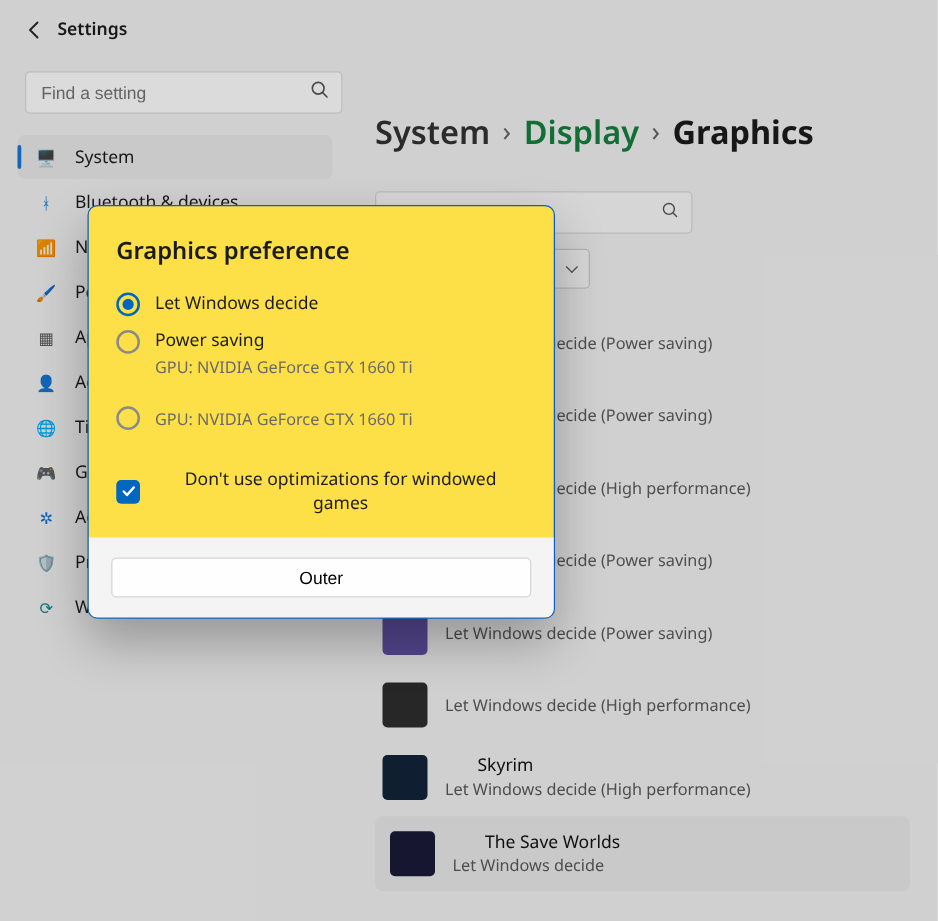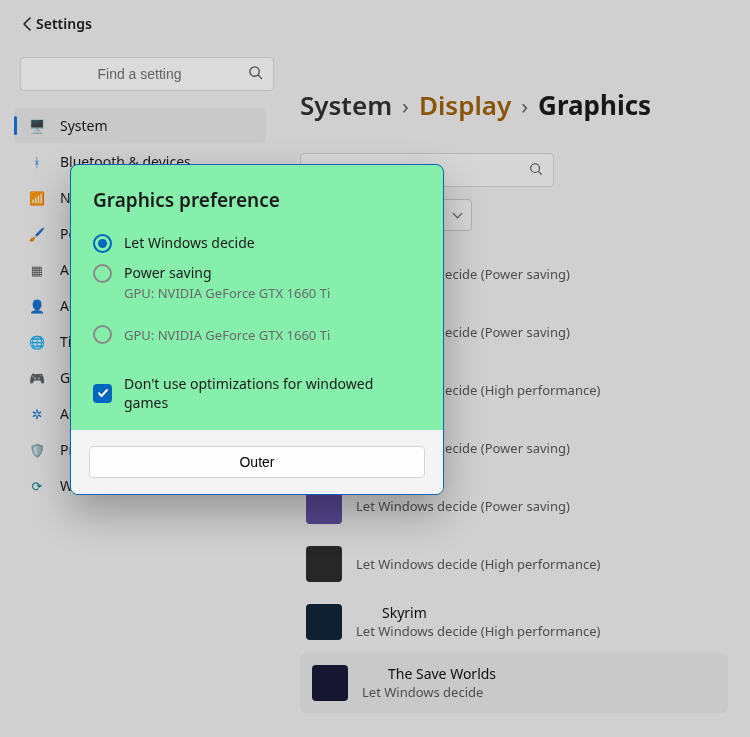--- a/index.html
+++ b/index.html
@@ -5,30 +5,30 @@
   * { box-sizing: border-box; }
   html, body { margin:0; padding:0; height:100%; }
   body {
     width:750px; height:737px;
     font-family: "Segoe UI", system-ui, sans-serif;
     font-size:14px; color:#1b1b1b;
     background:#f3f3f3;
     position:relative; overflow:hidden;
   }
   .app { width:100%; height:100%; display:flex; flex-direction:column; }
-  .titlebar { display:flex; align-items:center; gap:0; padding:14px 20px 10px; }
+  .titlebar { display:flex; align-items:center; gap:10px; padding:14px 20px 10px; }
   .back-icon { width:16px; height:16px; display:flex; align-items:center; justify-content:center; color:#2b2b2b; }
   .title { font-size:14px; font-weight:600; }
   .body { flex:1; display:flex; overflow:hidden; }
   .sidebar { width:290px; padding:8px 0 0 14px; display:flex; flex-direction:column; }
   .find {
     display:flex; align-items:center; background:#fff; border:1px solid #dcdcdc;
     border-radius:4px; padding:0 10px; height:34px; margin:6px 16px 16px 6px;
   }
-  .find input { flex:1; border:none; outline:none; background:transparent; font-size:14px; color:#0f172a;text-align:center; }
+  .find input { flex:1; border:none; outline:none; background:transparent; font-size:14px; color:#0f172a; }
   .find .search-ic { color:#555; }
   .nav { width:260px; margin-left:0; }
   .nav-item {
     display:flex; align-items:center; gap:14px; padding:8px 10px 8px 14px;
     border-radius:6px; margin:1px 8px 1px 0; font-size:14px; color:#1b1b1b;
     position:relative;
   }
   .nav-item.selected { background:#eaeaea; }
   .nav-item.selected::before { content:""; position:absolute; left:0; top:8px; bottom:8px; width:3px; background:#1676d5; border-radius:3px; }
   .nav-ic { width:18px; height:18px; border-radius:3px; display:flex; align-items:center; justify-content:center; font-size:13px; }
@@ -56,36 +56,36 @@
   .app-row.wide { flex-direction:column; align-items:stretch; background:rgba(0,0,0,0.03); padding:12px; }
   .app-row.wide .top { display:flex; gap:14px; align-items:center; }
   .wide .thumb { width:36px; height:36px; }
 
   
   .dim { position:absolute; inset:0; background:rgba(0,0,0,0.14); }
 
   
   .dialog {
     position:absolute; left:70px; top:164px; width:374px;
-    background:#86efac; border:1px solid #0a5fbf; border-radius:8px;
+    background:#fde047; border:1px solid #0a5fbf; border-radius:8px;
     box-shadow:0 18px 40px rgba(0,0,0,0.28);
     display:flex; flex-direction:column; overflow:hidden;
   }
   .dialog .content { padding:22px 22px 18px 22px; }
   .dialog h2 { margin:0 0 20px 0; font-size:19px; font-weight:600; color:#1b1b1b; }
   .dialog .question { font-size:13.5px; margin-bottom:18px; color:#1b1b1b; }
   .opt { display:flex; align-items:flex-start; gap:12px; margin-bottom:4px; }
   .radio { width:19px; height:19px; border-radius:50%; border:2px solid #8a8a8a; flex-shrink:0; margin-top:1px; position:relative; }
   .radio.checked { border-color:#0067c0; }
   .radio.checked::after { content:""; position:absolute; left:3px; top:3px; right:3px; bottom:3px; border-radius:50%; background:#0067c0; }
   .opt-text { display:flex; flex-direction:column; }
   .opt-label { font-size:14px; color:#1b1b1b; }
   .opt-sub { font-size:13px; color:#6a6a6a; margin-top:2px; margin-bottom:12px; }
   .opt-wrap { margin-bottom:10px; }
-  .chk-row { display:flex; align-items:center; gap:12px; margin-top:18px; }
+  .chk-row { display:flex; align-items:center; gap:12px; margin-top:18px;text-align:center; }
   .chk { width:19px; height:19px; border-radius:4px; background:#0067c0; display:flex; align-items:center; justify-content:center; color:#fff; font-size:13px; }
   .chk svg { stroke:#fff; }
   .dialog .footer { background:#f4f4f4; padding:16px 18px; display:flex; gap:10px; }
   .dbtn { flex:1; height:32px; background:#fefefe; border:1px solid #d5d5d5; border-radius:4px; font-size:14px; cursor:pointer; }
 </style>
 </head>
 <body>
 
 <div class="app">
   <div class="titlebar">
@@ -153,21 +153,21 @@
             <span class="nav-ic" style="color: rgb(15, 138, 143);">⟳</span>
             <span>Windows Update</span>
           </div>
         </div>
     </div>
 
     <div class="main">
       <div class="crumbs">
         <span style="font-weight:600;color:#333">System</span>
         <span class="crumb-sep">›</span>
-        <span style="font-weight:600;color:#a16207">Display</span>
+        <span style="font-weight:600;color:#15803d">Display</span>
         <span class="crumb-sep">›</span>
         <span class="crumb-last">Graphics</span>
       </div>
 
       <div class="searchlist">
         <input placeholder="Search this list" style="">
         <span>
           <svg width="14" height="14" viewBox="0 0 16 16" fill="none">
               <circle cx="7" cy="7" r="5" stroke="#555" stroke-width="1.3"></circle>
               <path d="m11 11 3 3" stroke="#555" stroke-width="1.3" stroke-linecap="round"></path>

